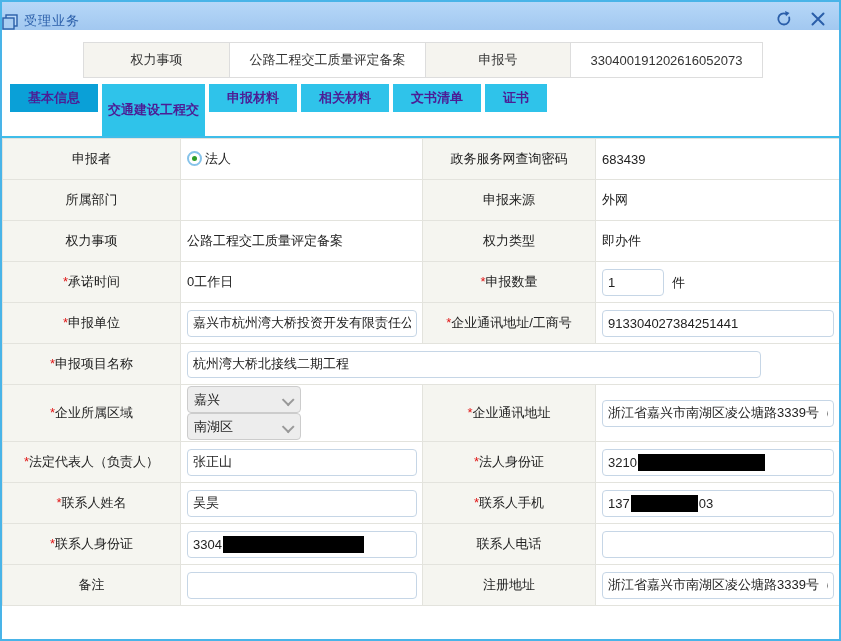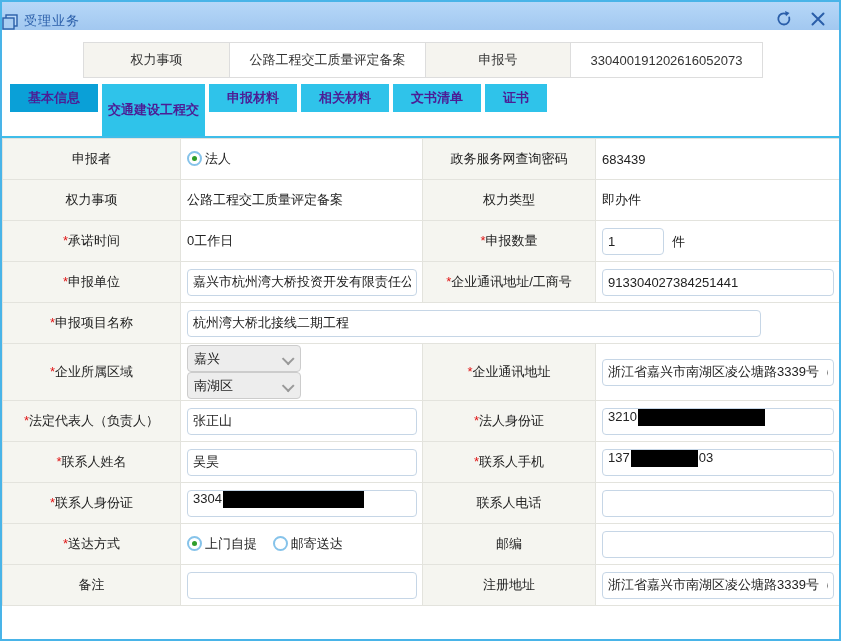--- a/index.html
+++ b/index.html
@@ -32,21 +32,21 @@
   td { box-sizing:border-box; border:1px solid #e3e3dd; height:41px; font-size:13px; color:#222; overflow:hidden;margin-left:42px; }
   td.lbl { background:#f5f5f0; text-align:center; }
   td.val { background:#fff; padding-left:6px; }
   .c1 { width:178px; } .c2 { width:242px; } .c3 { width:173px; } .c4 { width:244px; }
   .star { color:#e01515; }
 
   input.txt { box-sizing:border-box; height:27px; border:1px solid #c6d6e6; border-radius:4px; padding:0 5px; font-size:13px; font-family:inherit; color:#222; outline:none; background:#fff; }
   .w-left { width:230px; } .w-right { width:232px; } .w-full { width:574px; } .w-small { width:62px; }
   .suffix { margin-left:8px; }
 
-  .inputbox { box-sizing:border-box; height:27px; border:1px solid #c6d6e6; border-radius:4px; padding:0 5px; display:inline-flex; background:#fff; vertical-align:middle; }
+  .inputbox { box-sizing:border-box; height:27px; border:1px solid #c6d6e6; border-radius:4px; padding:0 5px; display:inline-flex; align-items:center; background:#fff; vertical-align:middle; }
   .redact { display:inline-block; height:17px; background:#000; margin:0 1px; }
   .rd-lg { width:127px; } .rd-md { width:67px; } .rd-xl { width:141px; }
 
   .selectbox { box-sizing:border-box; width:114px; height:27px; border:1px solid #ccc; border-radius:4px; background:#ededed; display:inline-flex; align-items:center; padding:0 6px; position:relative; margin-right:4px; cursor:pointer; }
   .selectbox .chev { position:absolute; right:8px; top:9px; width:7px; height:7px; border-right:2px solid #999; border-bottom:2px solid #999; transform:rotate(45deg) translateY(-1px); }
 
   .radio { box-sizing:border-box; width:15px; height:15px; border-radius:50%; border:2px solid #86c3ea; background:#fff; display:inline-block; position:relative; vertical-align:-3px; margin-right:3px; cursor:pointer; }
   .radio.selected::after { content:""; position:absolute; left:3px; top:3px; width:5px; height:5px; border-radius:50%; background:#2f9e2a; }
   .radio-opt { margin-right:12px; white-space:nowrap;font-family:Liberation Mono, monospace; }
 </style>
@@ -101,20 +101,26 @@
         </colgroup>
 
       <tbody>
           <tr>
         <td class="lbl"><span class="star"></span><span>申报者</span></td>
         <td class="val"><span class="radio selected"></span><span class="radio-opt">法人</span></td>
         <td class="lbl"><span class="star"></span><span>政务服务网查询密码</span></td>
         <td class="val">683439</td>
       </tr>
 
+      <tr>
+        <td class="lbl"><span class="star"></span><span>所属部门</span></td>
+        <td class="val"></td>
+        <td class="lbl"><span class="star"></span><span>申报来源</span></td>
+        <td class="val">外网</td>
+      </tr>
 
       <tr>
         <td class="lbl"><span class="star"></span><span>权力事项</span></td>
         <td class="val">公路工程交工质量评定备案</td>
         <td class="lbl"><span class="star"></span><span>权力类型</span></td>
         <td class="val">即办件</td>
       </tr>
 
       <tr>
         <td class="lbl"><span class="star">*</span><span>承诺时间</span></td>
@@ -175,29 +181,20 @@
       <tr>
         <td class="lbl"><span class="star">*</span><span>联系人身份证</span></td>
         <td class="val"><span class="inputbox w-left">
                 <span>3304</span>
                 <span class="redact rd-xl"></span>
               </span></td>
         <td class="lbl"><span class="star"></span><span>联系人电话</span></td>
         <td class="val"><input class="txt w-right" value="" style=""></td>
       </tr>
 
-      <tr>
-        <td class="lbl"><span class="star">*</span><span>送达方式</span></td>
-        <td class="val">
-          <span class="radio selected"></span><span class="radio-opt">上门自提</span>
-          <span class="radio"></span><span class="radio-opt">邮寄送达</span>
-        </td>
-        <td class="lbl"><span class="star"></span><span>邮编</span></td>
-        <td class="val"><input class="txt w-right" value="" style=""></td>
-      </tr>
 
       <tr>
         <td class="lbl"><span class="star"></span><span>备注</span></td>
         <td class="val"><input class="txt w-left" value="" style=""></td>
         <td class="lbl"><span class="star"></span><span>注册地址</span></td>
         <td class="val"><input class="txt w-right" value="浙江省嘉兴市南湖区凌公塘路3339号（嘉" style=""></td>
       </tr>
 
     </tbody>
       </table>

